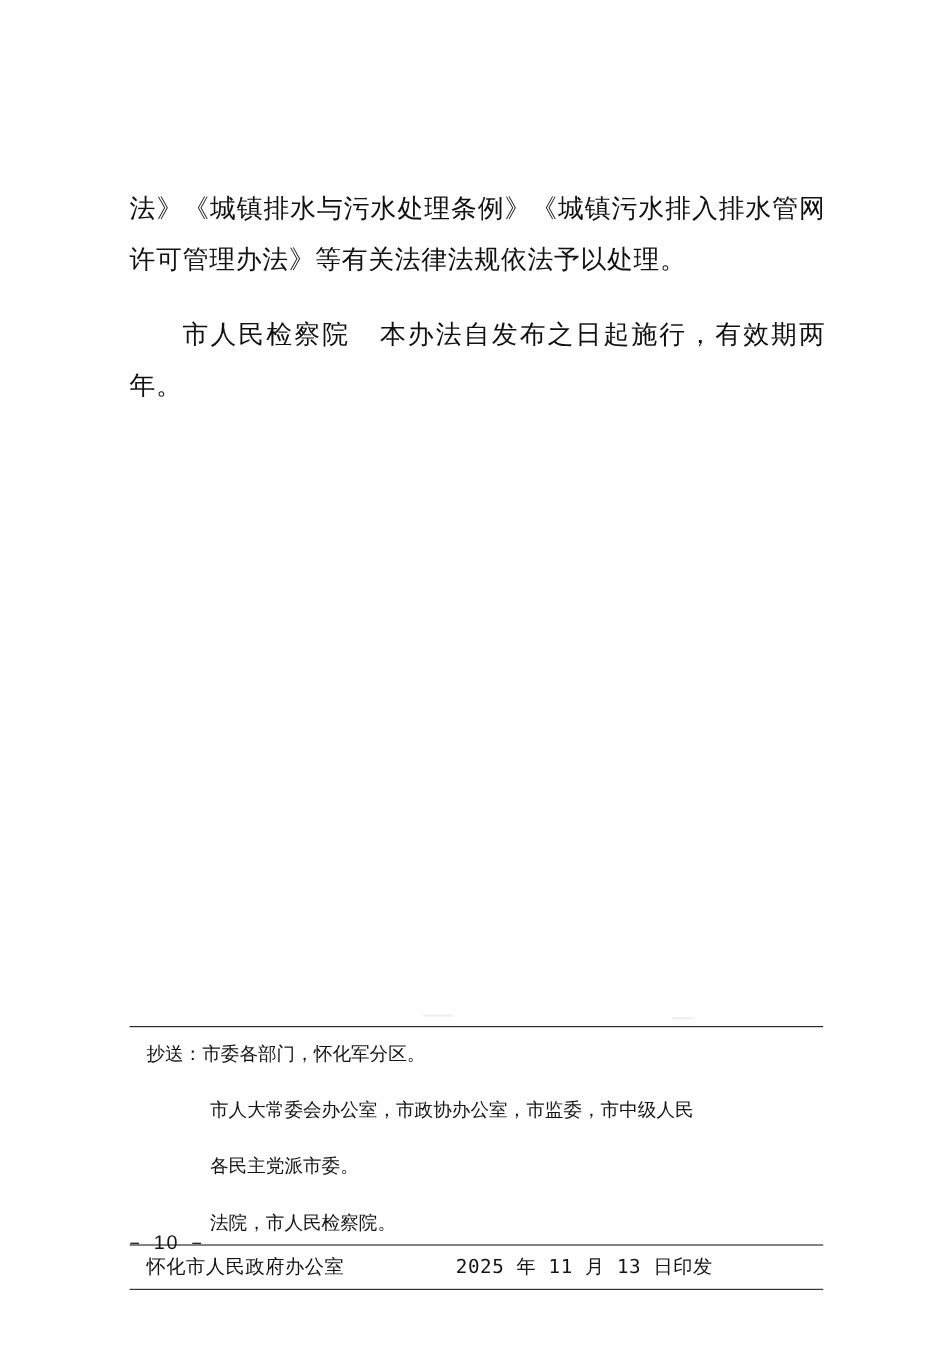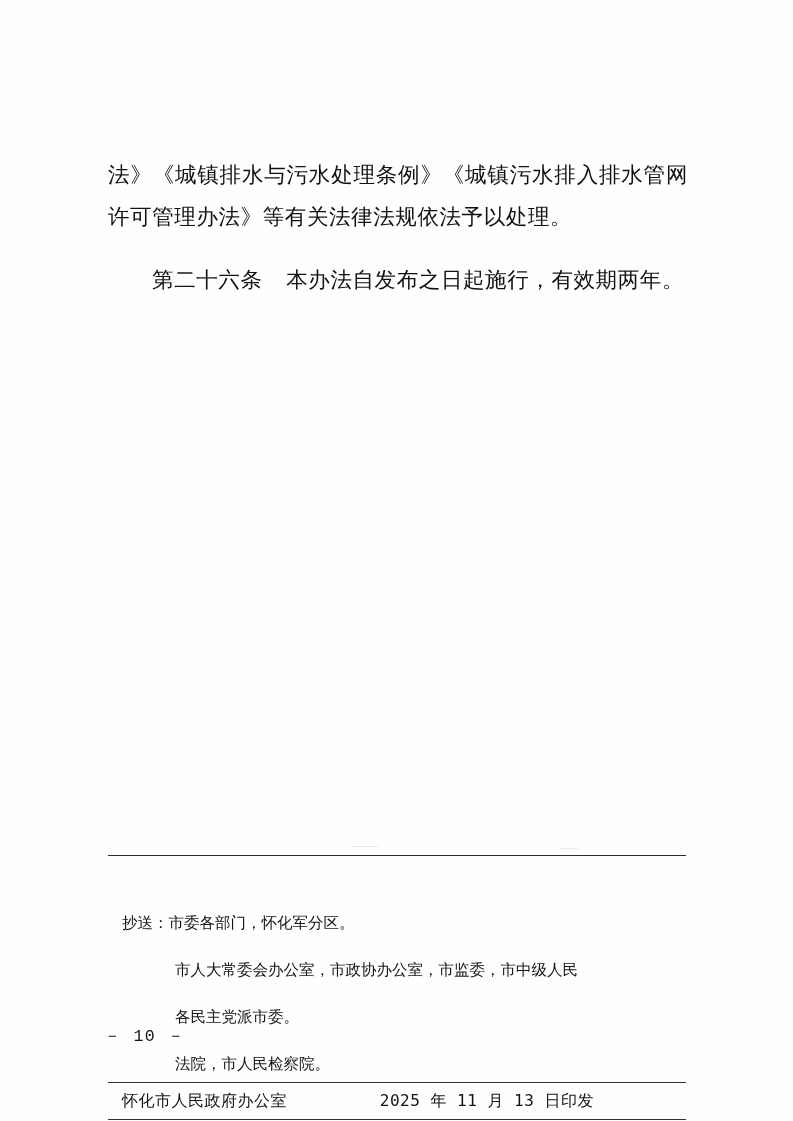--- a/index.html
+++ b/index.html
@@ -76,21 +76,20 @@
     color: #141414;
   }
 
   .dist-row {
     display: block;
     white-space: nowrap;
   }
 
   .dist-row.label-row {
     padding-left: 14px;
-    margin-top: 45px;
   }
 
   .dist-row.cont {
     padding-left: 67px;
     margin-top: 20px;
   }
 
   .issuer-area {
     display: flex;
     justify-content: space-between;
@@ -111,21 +110,21 @@
     letter-spacing: 0.5px;
   }
 
   .page-number {
     position: absolute;
     left: 0;
     top: 1025px;
     width: 300px;
     text-align: left;
     padding-left: 104px;
-    font-family: Liberation Mono, monospace;
+    font-family: Liberation Sans, sans-serif;
     font-size: 16.5px;
     color: #141414;
     letter-spacing: 1.5px;
   }
 
   
   .speckle {
     position: absolute;
     background: #d9d9d9;
     opacity: 0.55;
@@ -139,21 +138,21 @@
   <div class="speckle" style="left:352px; top:846px; width:26px; height:1px;"></div>
   <div class="speckle" style="left:560px; top:848px; width:18px; height:1px;"></div>
 
   <div class="body-area">
 
     <p class="para">
       <span>法》《城镇排水与污水处理条例》《城镇污水排入排水管网许可管理办法》等有关法律法规依法予以处理。</span>
     </p>
 
     <p class="para indent">
-      <span>第二十六条</span><span class="gap"></span><span>本办法自发布之日起施行，有效期两年。</span>
+      <span>市人民检察院</span><span class="gap"></span><span>本办法自发布之日起施行，有效期两年。</span>
     </p>
 
   </div>
 
   <div class="footer-block">
 
     <div class="rule"></div>
 
     <div class="dist-area">
       <span class="dist-row label-row"><span>抄送：</span><span>市委各部门，怀化军分区。</span></span>

